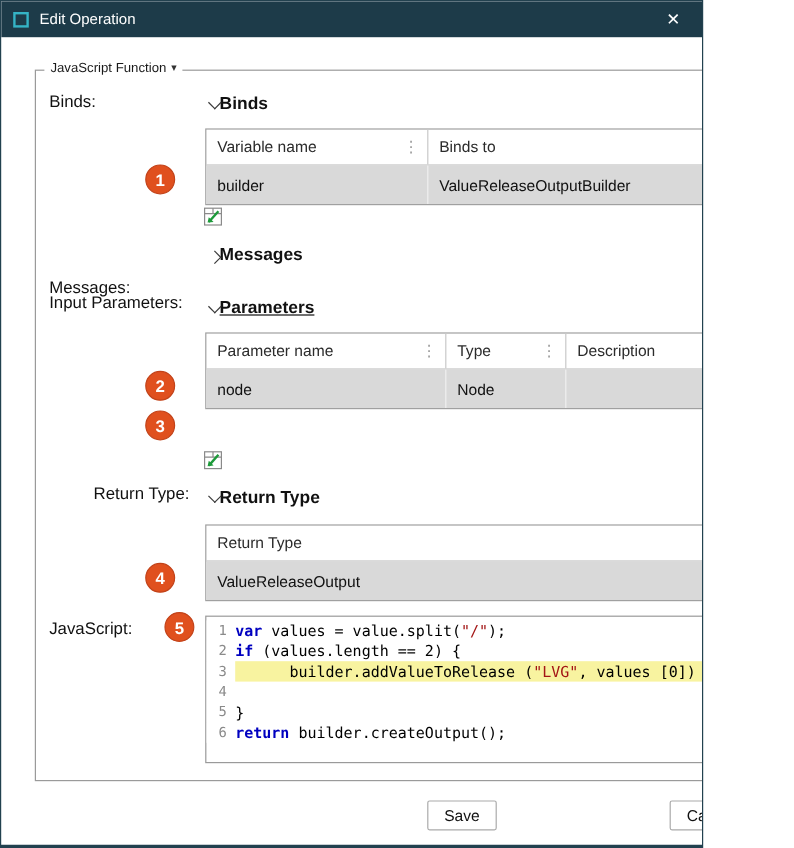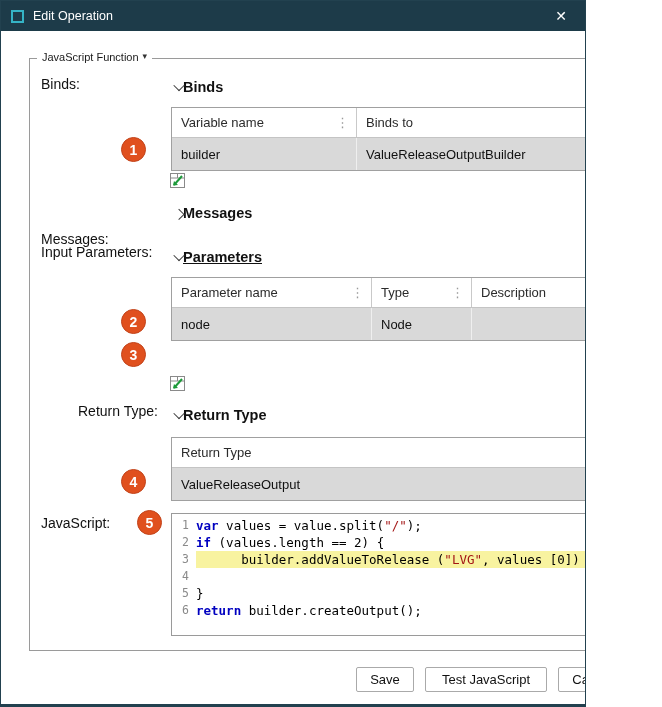--- a/index.html
+++ b/index.html
@@ -225,16 +225,15 @@
     <div class="cl">
       <span class="ln">6</span>
       <span class="ct"><span class="kw">return</span><span> builder.createOutput();</span></span>
     </div>
     <div class="vscroll">
       <div class="vthumb"></div>
     </div>
   </div>
 
   <button class="btn btn-save">Save</button>
-  <button class="btn btn-test">Test JavaScript</button>
   <button class="btn btn-cancel">Cancel</button>
 
 </div>
 
 </body></html>

